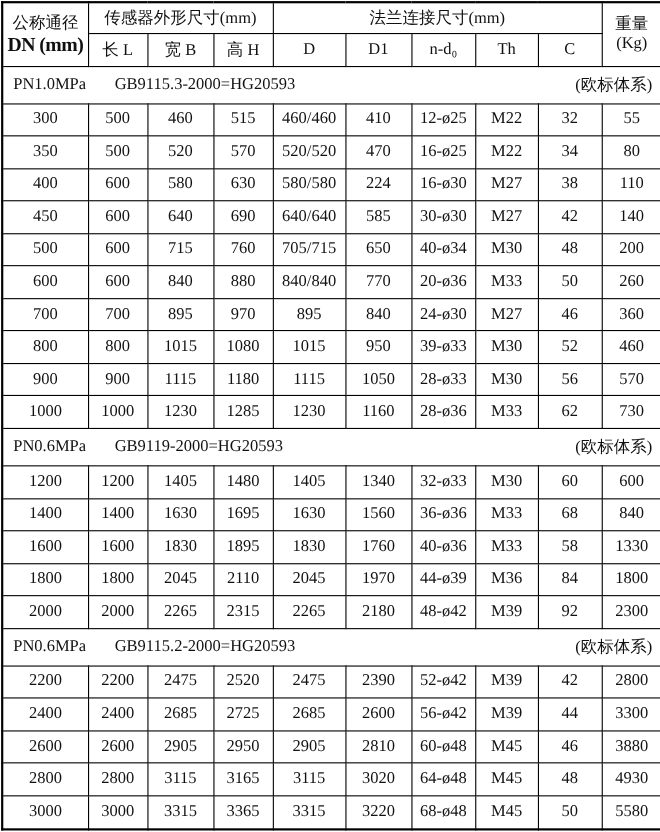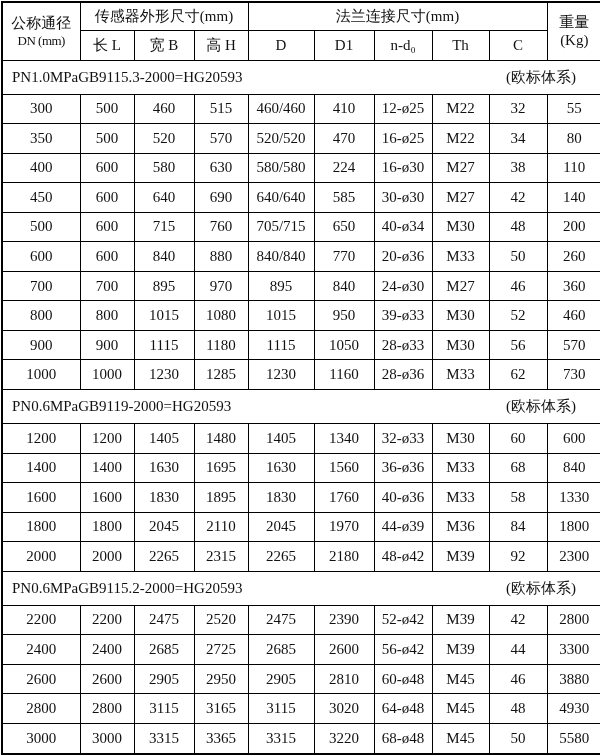--- a/index.html
+++ b/index.html
@@ -29,32 +29,32 @@
     vertical-align: middle;
     font-weight: normal;
     font-size: 15px;
     padding: 0;
     overflow: hidden;
     white-space: nowrap;
   }
   .dim-table thead tr.h1 { height: 28px; }
   .dim-table thead tr.h2 { height: 30px; }
   .dim-table tr.section-row { height: 34px; }
-  .dn-line2 { font-size: 13px; letter-spacing: -0.5px; }
+  .dn-line2 { font-size: 18px; letter-spacing: -0.5px; font-weight: bold; }
   .weight-cell div { line-height: 1.25; }
   td.section {
     text-align: left;
   }
   td.section .sec-inner {
     display: flex;
     align-items: center;
-    padding: 0 25px 0 9px;
+    padding: 0 8px 0 9px;
     justify-content: flex-end;
   }
-  td.section .sec-standard { }
+  td.section .sec-standard { margin-left: 26px; }
   td.section .sec-note { margin-left: auto; }
 </style>
 </head>
 <body>
 
 <table class="dim-table">
   <colgroup>
     <col style="width:78px">
     <col style="width:54px">
     <col style="width:60px">

